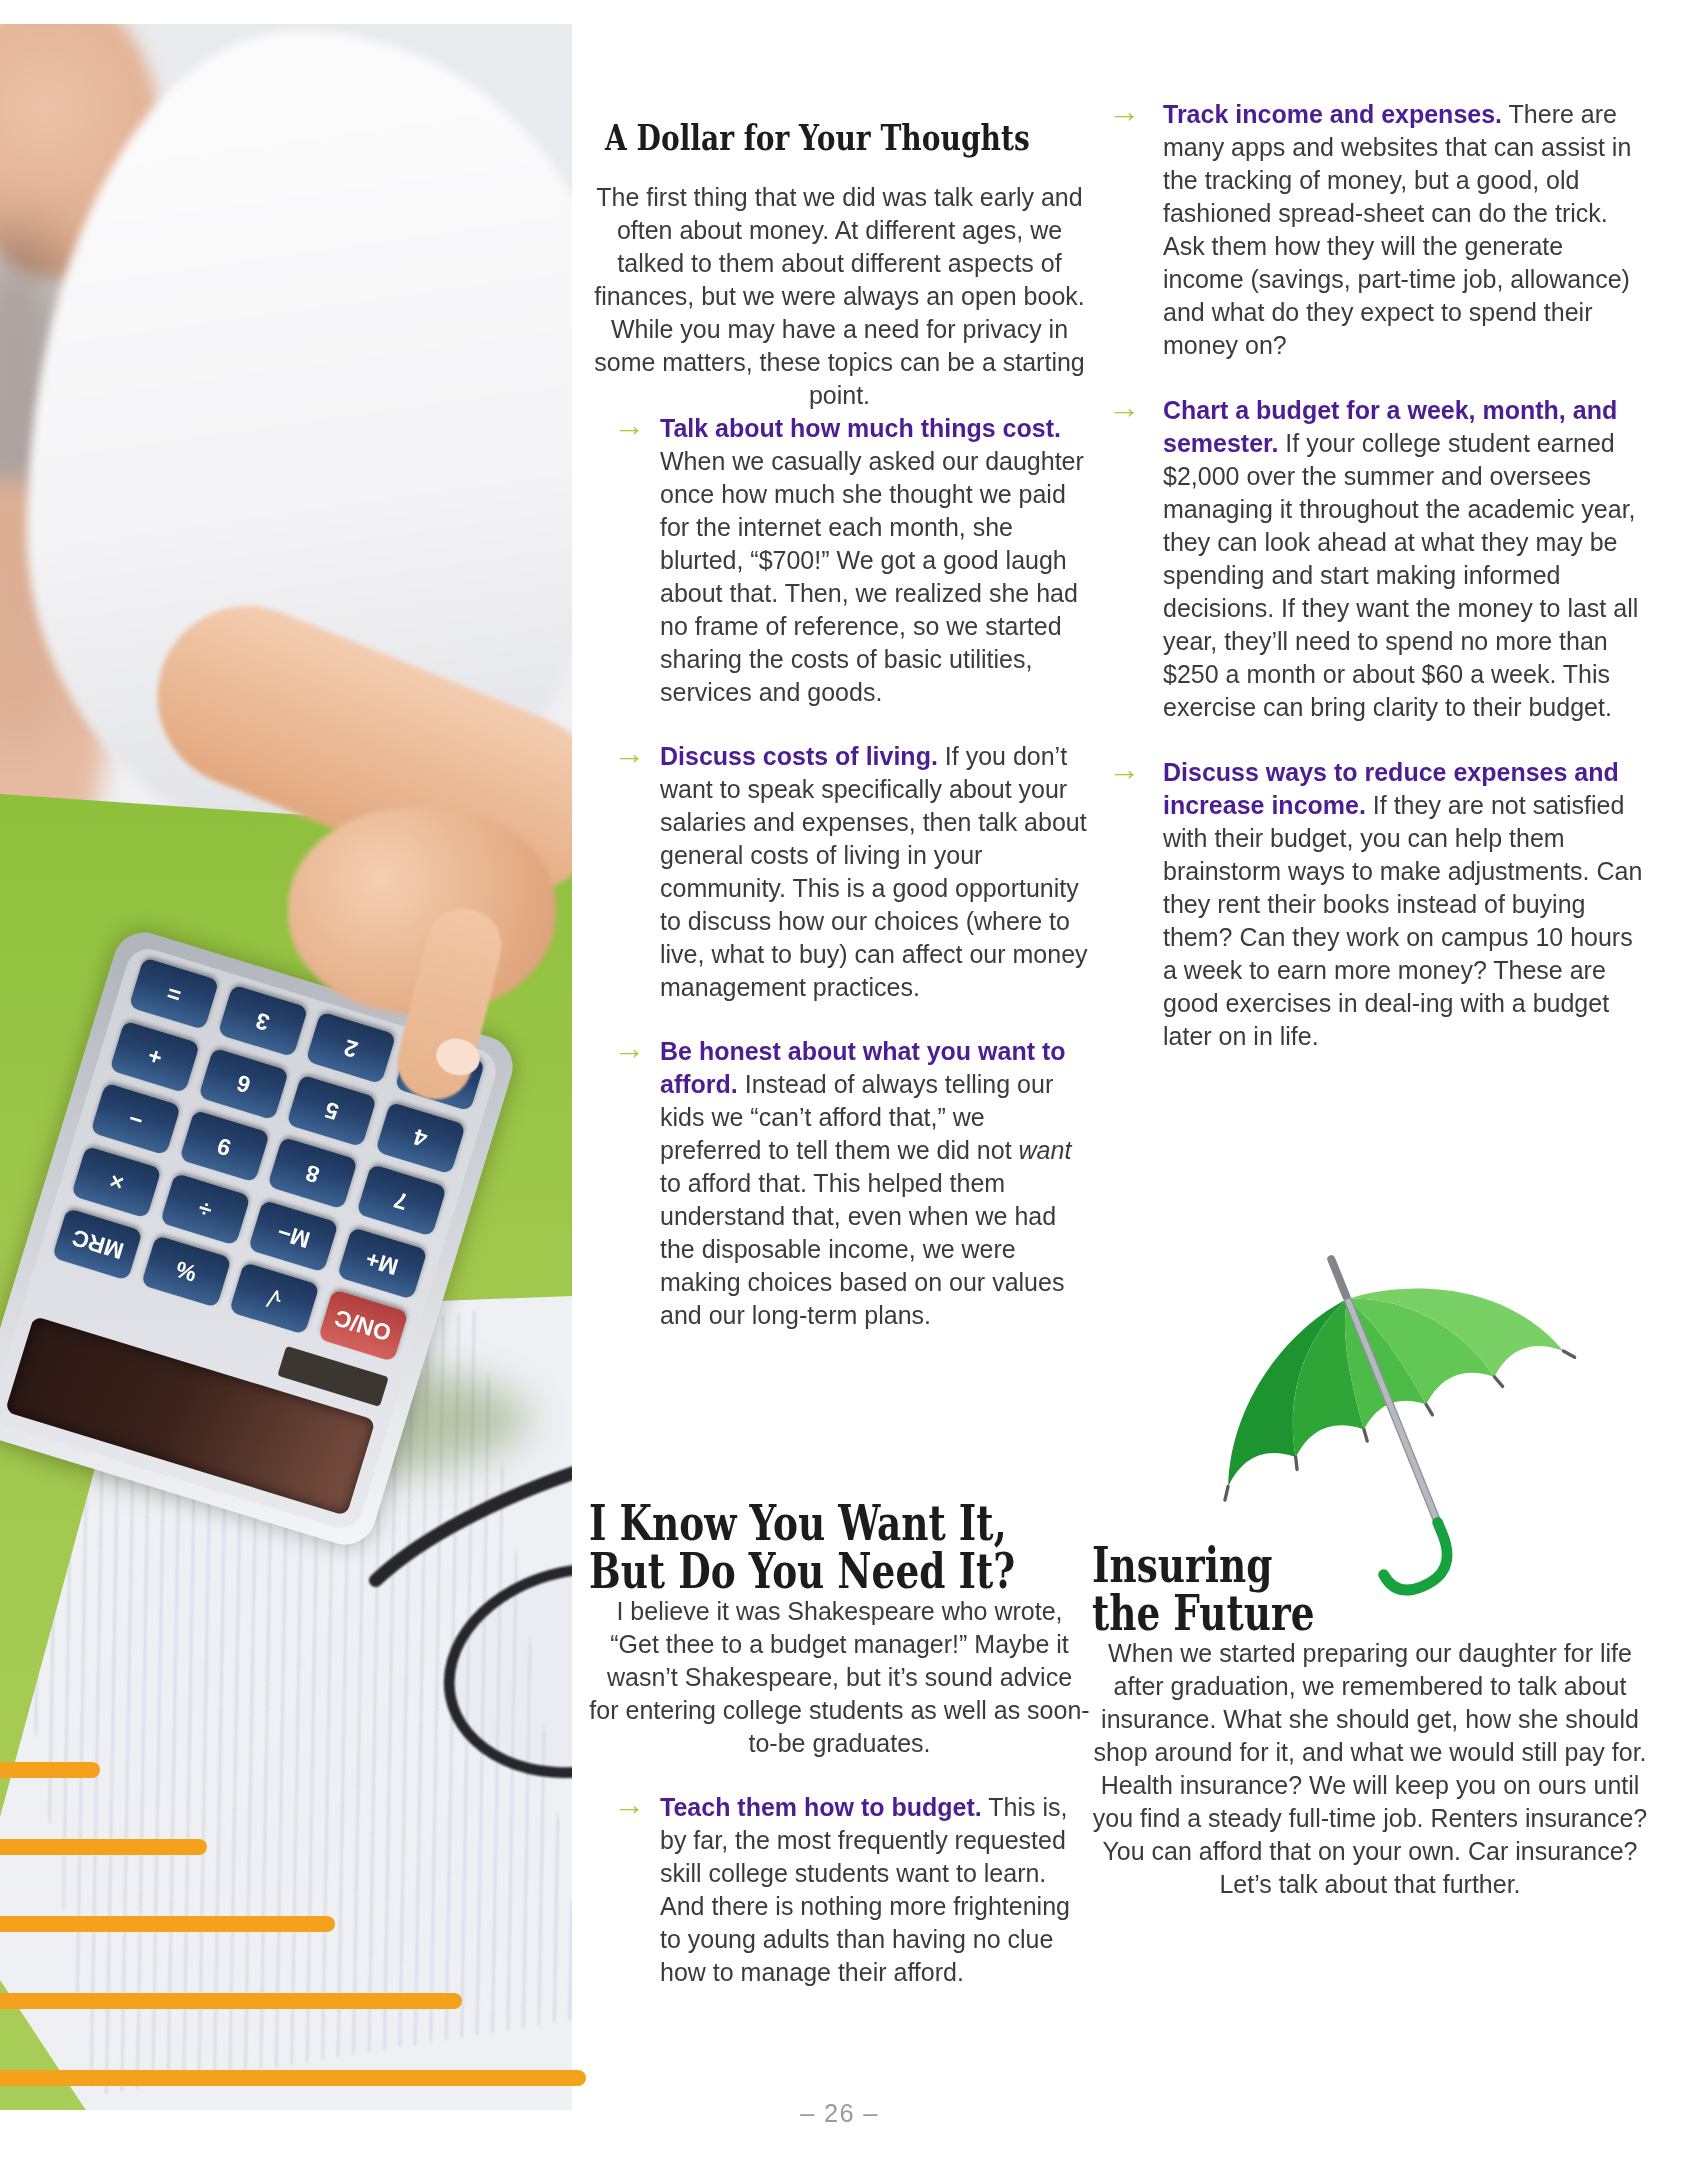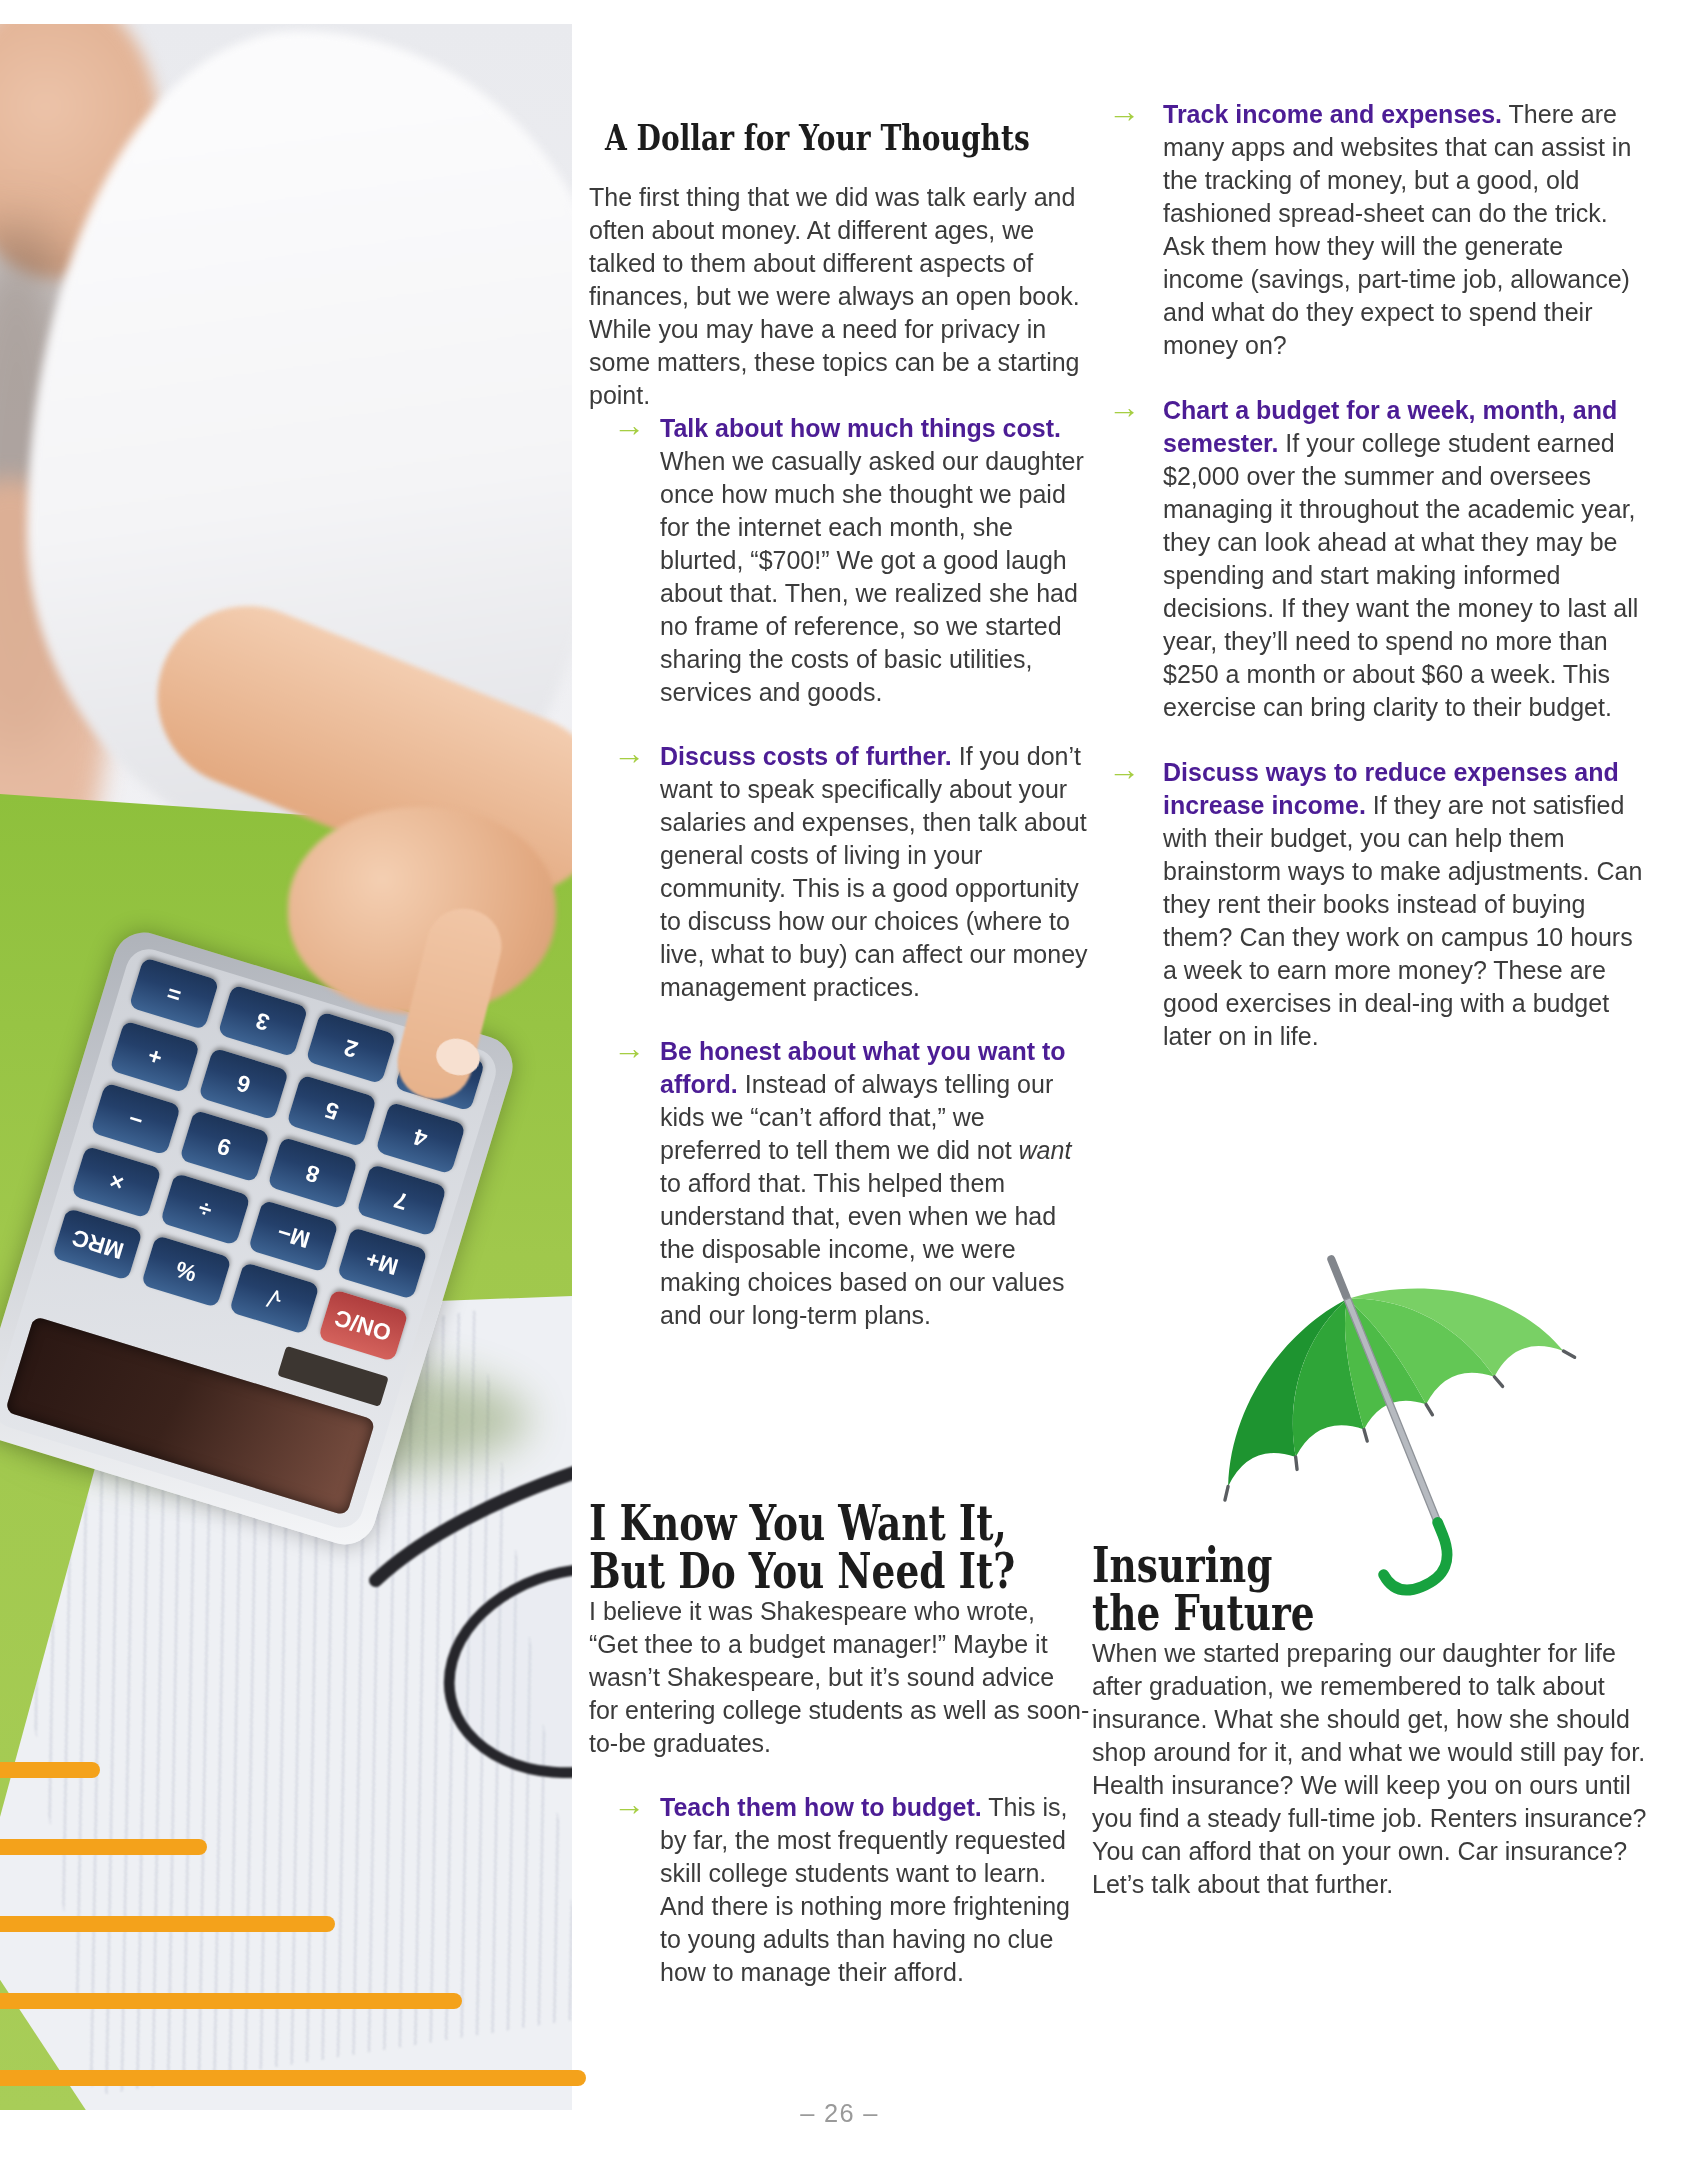--- a/index.html
+++ b/index.html
@@ -5,21 +5,21 @@
   html,body{margin:0;padding:0;background:#ffffff;}
   .page{position:relative;width:1681px;height:2183px;background:#ffffff;overflow:hidden;
         font-family:"Liberation Sans",sans-serif;color:#3b3b3b;}
 
   
   .serif{font-family:"DejaVu Serif",serif;font-weight:700;color:#1c1c1c;}
   .squeeze{display:inline-block;transform:scaleX(.78);transform-origin:left center;white-space:nowrap;}
   .title{font-size:36px;line-height:55px;margin:16px;}
   .h2{font-size:48px;line-height:48px;margin:0;}
   .h2 span{display:block;}
-  p.body{font-size:25px;line-height:33px;margin:0;}
+  p.body{font-size:25px;line-height:33px;margin:0;text-align:center;}
   .lead{font-weight:bold;color:#4c1d95;}
   .ital{font-style:italic;}
 
   .col{position:absolute;}
   .col-mid{left:589px;top:94px;width:501px;}
   .col-right{left:1092px;top:87px;width:556px;}
   .mt22{margin-top:14.7px;} .mt26{margin-top:17.4px;} .mt30{margin-top:20px;}
 
   ul.bullets{list-style:none;margin:0;padding:0;}
   li.bullet{position:relative;padding-left:71px;margin-top:31px;font-size:25px;line-height:33px;}
@@ -167,21 +167,21 @@
     <p class="body mt22">The first thing that we did was talk early and often about money. At different ages, we talked to them about different aspects of finances, but we were always an open book.</p>
     <p class="body mt26">While you may have a need for privacy in some matters, these topics can be a starting point.</p>
 
     <ul class="bullets mt30">
       <li class="bullet">
         <span class="arrow">→</span>
         <span class="lead">Talk about how much things cost.</span><span> When we casually asked our daughter once how much she thought we paid for the internet each month, she blurted, “$700!” We got a good laugh about that. Then, we realized she had no frame of reference, so we started sharing the costs of basic utilities, services and goods.</span>
       </li>
       <li class="bullet">
         <span class="arrow">→</span>
-        <span class="lead">Discuss costs of further.</span><span> If you don’t want to speak specifically about your salaries and expenses, then talk about general costs of living in your community. This is a good opportunity to discuss how our choices (where to live, what to buy) can affect our money management practices.</span>
+        <span class="lead">Discuss costs of living.</span><span> If you don’t want to speak specifically about your salaries and expenses, then talk about general costs of living in your community. This is a good opportunity to discuss how our choices (where to live, what to buy) can affect our money management practices.</span>
       </li>
       <li class="bullet">
         <span class="arrow">→</span>
         <span class="lead">Be honest about what you want to afford.</span><span> Instead of always telling our kids we “can’t afford that,” we preferred to tell them we did not </span><span class="ital">want</span><span> to afford that. This helped them understand that, even when we had the disposable income, we were making choices based on our values and our long-term plans.</span>
       </li>
     </ul>
   </div>
 
   <div class="col" style="left:589px;top:1499px;width:501px;">
     <h2 class="serif h2">

